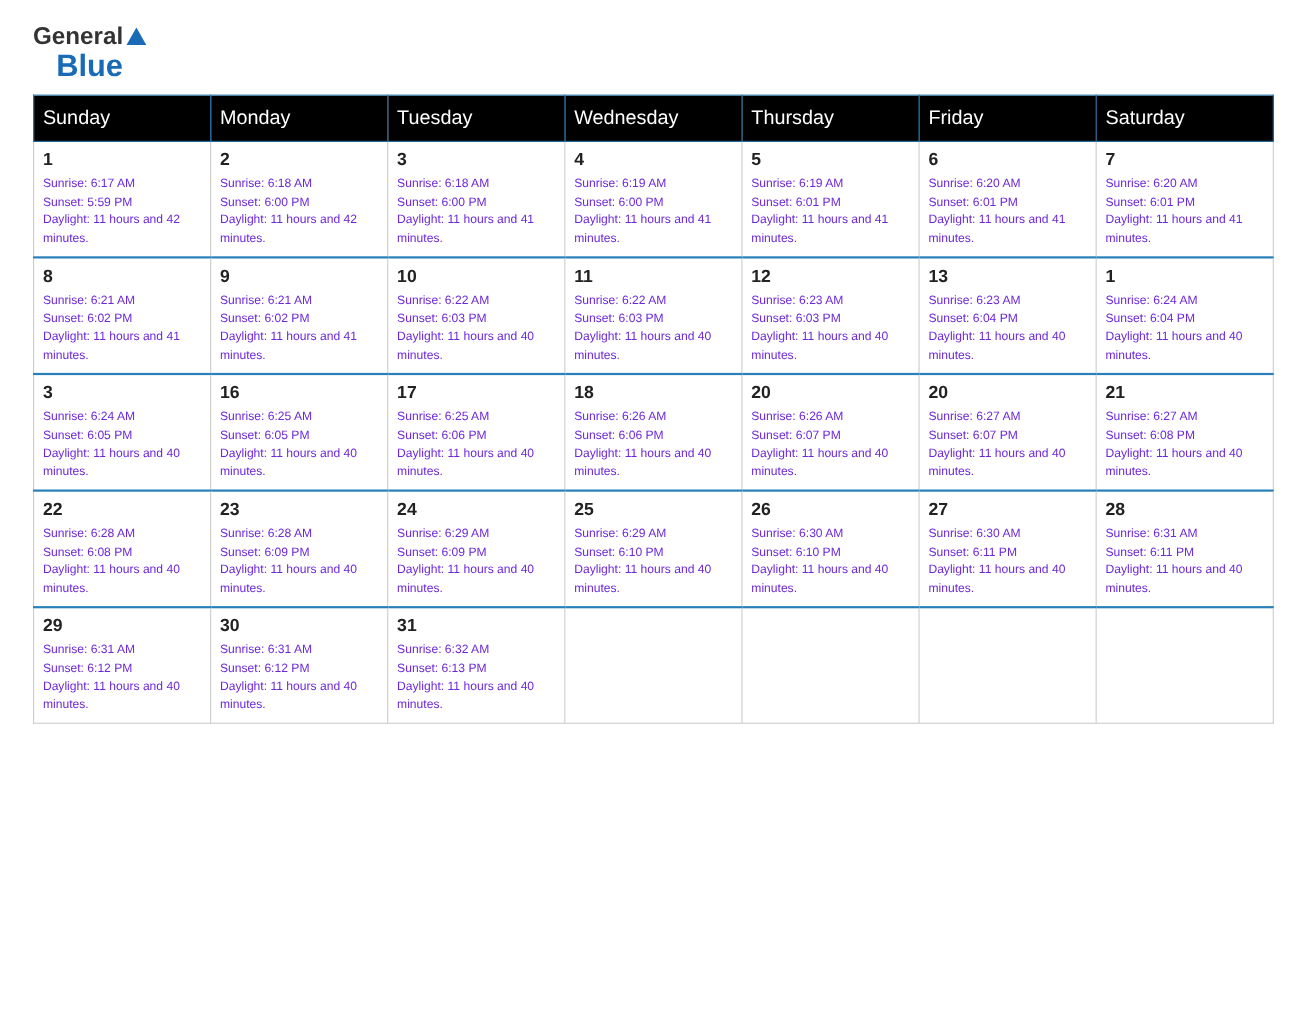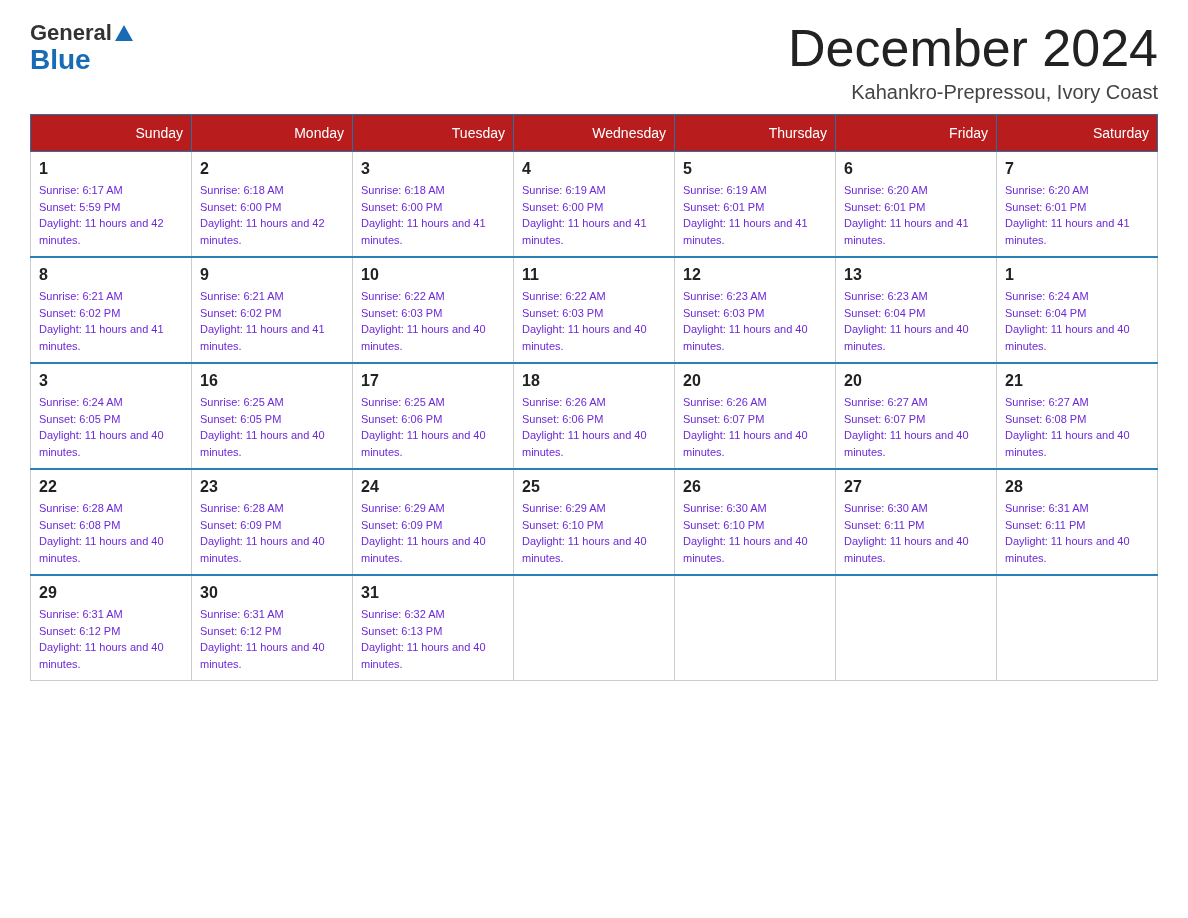--- a/index.html
+++ b/index.html
@@ -39,26 +39,26 @@
       font-size: 20px;
       color: #444;
       margin-top: 4px;
     }
     table {
       width: 100%;
       border-collapse: collapse;
       margin-top: 10px;
     }
     th {
-      background-color: #b91c1c;
+      background-color: #000000;
       color: #fff;
-      font-size: 14px;
+      font-size: 18px;
       font-weight: normal;
       padding: 10px 8px;
-      text-align: right;
+      text-align: left;
       border: 1px solid #2471a3;
     }
     td {
       vertical-align: top;
       padding: 8px;
       border: 1px solid #ccc;
       font-size: 12.5px;
       color: #333;
       width: calc(100% / 7);
       height: 100px;
@@ -80,21 +80,21 @@
     }
     tr td:not(:first-child) {
       border-top: 2px solid #2980b9;
     }
     tbody tr:first-child td {
       border-top: none;
     }
     .logo-wrapper {
       display: flex;
       flex-direction: column;
-      align-items: flex-start;
+      align-items: center;
     }
     .logo-top-row {
       display: flex;
       align-items: center;
     }
     .logo-bottom-row {
       display: flex;
       align-items: center;
       margin-top: -2px;
     }
@@ -114,24 +114,20 @@
 <div class="header">
   <div class="logo-wrapper">
     <div class="logo-top-row">
       <span class="logo-text-general">General</span>
       <span class="triangle-icon"></span>
     </div>
     <div class="logo-bottom-row">
       <span class="logo-blue">Blue</span>
     </div>
   </div>
-  <div class="title-block">
-    <div class="month-title">December 2024</div>
-    <div class="location">Kahankro-Prepressou, Ivory Coast</div>
-  </div>
 </div>
 
 <table>
   <thead>
     <tr>
     <th>Sunday</th>
         <th>Monday</th>
         <th>Tuesday</th>
         <th>Wednesday</th>
         <th>Thursday</th>

